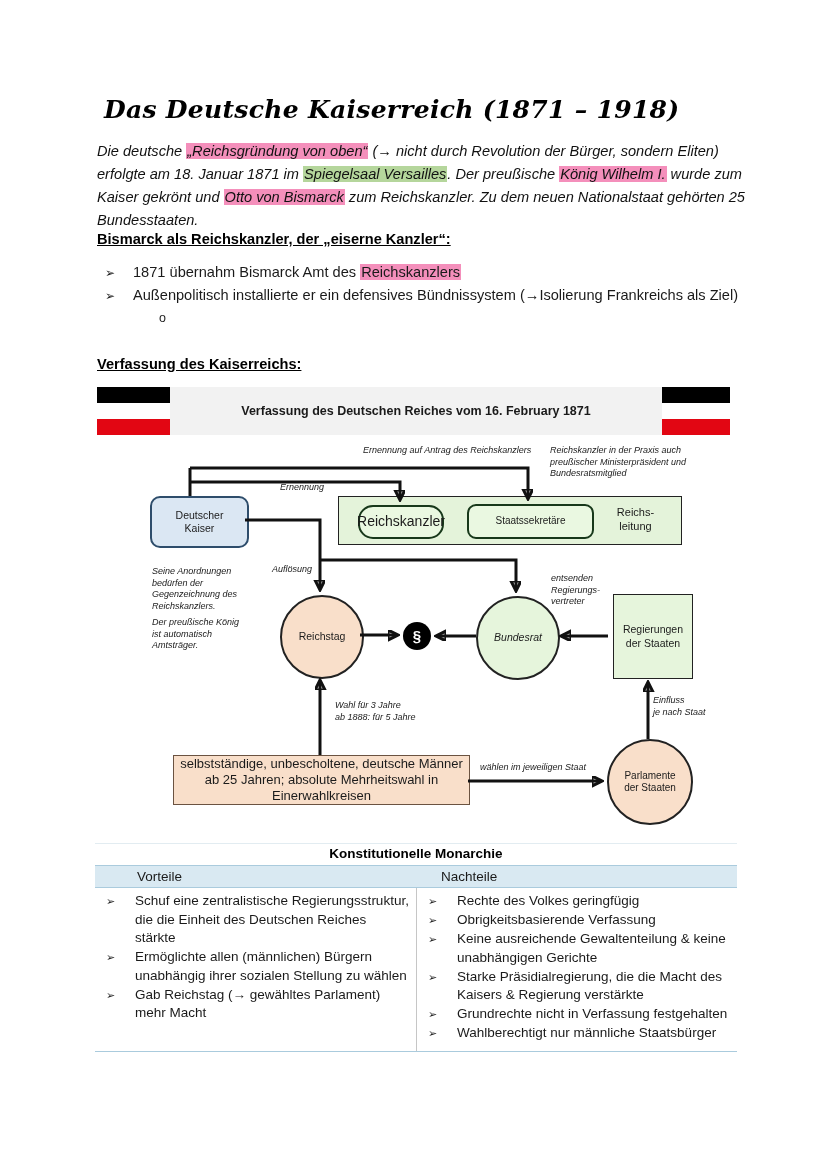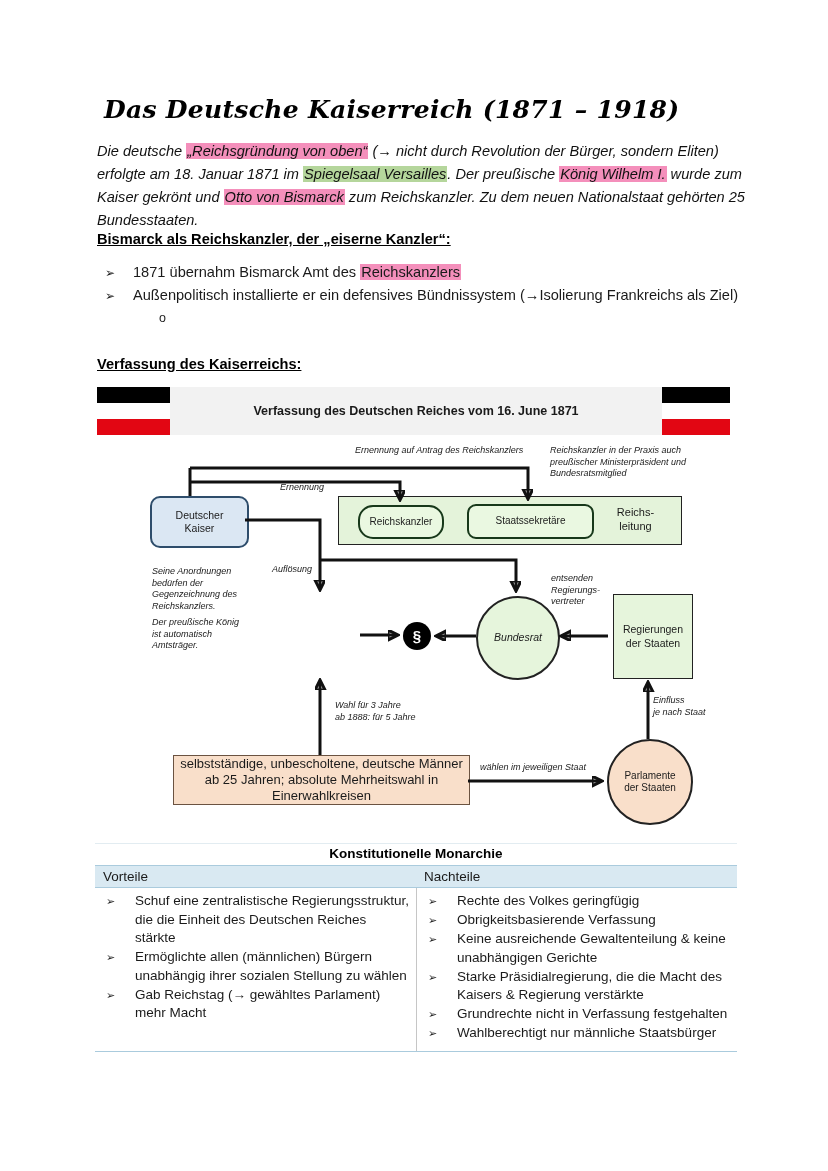--- a/index.html
+++ b/index.html
@@ -36,21 +36,21 @@
            background:var(--header-bar-bg,#f2f2f2);display:flex;align-items:center;justify-content:center;
            font-size:12.5px;font-weight:bold;color:#1a1a1a;}
 
   .node{position:absolute;display:flex;align-items:center;justify-content:center;
         text-align:center;font-size:10.5px;color:#1b1b1b;white-space:pre-line;line-height:1.25;}
   .n-kaiser{left:55px;top:113px;width:95px;height:48px;background:var(--kaiser-fill,#dbe7f3);
             border:2px solid #2e4d6b;border-radius:10px;}
   .n-rleit{left:243px;top:113px;width:342px;height:47px;background:var(--green-fill,#e4f3da);
            border:1.5px solid #222;}
   .n-rk{left:263px;top:122px;width:82px;height:30px;background:#eaf8e1;
-        border:2px solid #17381a;border-radius:15px;font-size:10px;}
+        border:2px solid #17381a;border-radius:15px;font-size:14px;}
   .n-ss{left:372px;top:121px;width:123px;height:31px;background:#eaf8e1;
         border:2px solid #17381a;border-radius:9px;font-size:10px;}
   .n-rleit-label{left:498px;top:113px;width:85px;height:47px;font-size:11px;}
   .n-reichstag{left:185px;top:212px;width:80px;height:80px;border-radius:50%;
                background:var(--peach-fill,#f9dfca);border:2px solid #222;}
   .n-par{left:308px;top:239px;width:28px;height:28px;border-radius:50%;background:#000;
          color:#fff;font-size:15px;font-weight:bold;}
   .n-bundesrat{left:381px;top:213px;width:80px;height:80px;border-radius:50%;
                background:var(--light-green-fill,#e6f5dc);border:2px solid #222;font-style:italic;}
   .n-reg{left:496px;top:211px;width:78px;height:83px;background:var(--light-green-fill,#e6f5dc);
@@ -63,21 +63,21 @@
   .dlabel{position:absolute;font-style:italic;font-size:9px;line-height:1.3;color:#1a1a1a;
           white-space:pre-line;}
   .arrows{position:absolute;left:0;top:0;width:648px;height:452px;pointer-events:none;}
   .arrows path{stroke:#111;stroke-width:3;fill:none;}
 
   
   .ktable{position:absolute;left:95px;top:843px;width:642px;font-size:13.5px;}
   .kt-title{text-align:center;font-weight:bold;font-size:13.5px;padding:2px 0 4px 0;
             border-top:1px solid #e2ecf1;color:#000;}
   .kt-head{display:flex;background:var(--table-header-bg,#d9e9f2);
-           border-top:1px solid #aacbdd;border-bottom:1px solid #aacbdd;}
+           border-top:1px solid #aacbdd;border-bottom:1px solid #aacbdd;padding-left:34px;}
   .kt-hcell{width:50%;padding:3px 8px;box-sizing:border-box;}
   .kt-body{display:flex;border-bottom:1px solid #aacbdd;}
   .kt-cell{width:50%;box-sizing:border-box;padding:4px 6px 8px 2px;}
   .kt-cell.right{border-left:1px solid #c6c6c6;}
   .li-row{position:relative;padding-left:38px;line-height:18.5px;margin-bottom:0.5px;}
   .li-marker{position:absolute;left:9px;top:0;font-size:11px;color:#222;}
 </style>
 </head>
 <body>
 
@@ -106,35 +106,36 @@
   <h2 class="sec-h" style="top:356px">Verfassung des Kaiserreichs:</h2>
 
   <div class="diagram">
 
     <div class="flag left">
       <div class="stripe s1"></div>
       <div class="stripe s2"></div>
       <div class="stripe s3"></div>
     </div>
     <div class="dheader">
-      <span>Verfassung des Deutschen Reiches vom 16. June 1871</span>
+      <span>Verfassung des Deutschen Reiches vom 16. February 1871</span>
     </div>
     <div class="flag right">
       <div class="stripe s1"></div>
       <div class="stripe s2"></div>
       <div class="stripe s3"></div>
     </div>
 
     <div class="node n-kaiser">Deutscher
 Kaiser</div>
     <div class="node n-rleit"></div>
     <div class="node n-rk">Reichskanzler</div>
     <div class="node n-ss">Staatssekretäre</div>
     <div class="node n-rleit-label">Reichs-
 leitung</div>
+    <div class="node n-reichstag">Reichstag</div>
     <div class="node n-par">§</div>
     <div class="node n-bundesrat">Bundesrat</div>
     <div class="node n-reg">Regierungen
 der Staaten</div>
     <div class="node n-parl">Parlamente
 der Staaten</div>
     <div class="node n-voters">selbstständige, unbescholtene, deutsche Männer
 ab 25 Jahren; absolute Mehrheitswahl in Einerwahlkreisen</div>
 
     <svg class="arrows" viewBox="0 0 648 452">
@@ -150,21 +151,21 @@
       <path d="M225,177 H421 V207" marker-end="url(#ah)"></path>
       <path d="M225,177 V206" marker-end="url(#ah)"></path>
       <path d="M265,252 H302" marker-end="url(#ah)"></path>
       <path d="M381,253 H342" marker-end="url(#ah)"></path>
       <path d="M513,253 H467" marker-end="url(#ah)"></path>
       <path d="M553,356 V300" marker-end="url(#ah)"></path>
       <path d="M225,372 V298" marker-end="url(#ah)"></path>
       <path d="M373,398 H506" marker-end="url(#ah)"></path>
     </svg>
 
-    <div class="dlabel" style="left:260px;top:62px">Ernennung auf Antrag des Reichskanzlers</div>
+    <div class="dlabel" style="left:268px;top:62px">Ernennung auf Antrag des Reichskanzlers</div>
     <div class="dlabel" style="left:455px;top:62px">Reichskanzler in der Praxis auch
 preußischer Ministerpräsident und
 Bundesratsmitglied</div>
     <div class="dlabel" style="left:185px;top:99px">Ernennung</div>
     <div class="dlabel" style="left:57px;top:183px">Seine Anordnungen
 bedürfen der
 Gegenzeichnung des
 Reichskanzlers.</div>
     <div class="dlabel" style="left:57px;top:234px">Der preußische König
 ist automatisch

